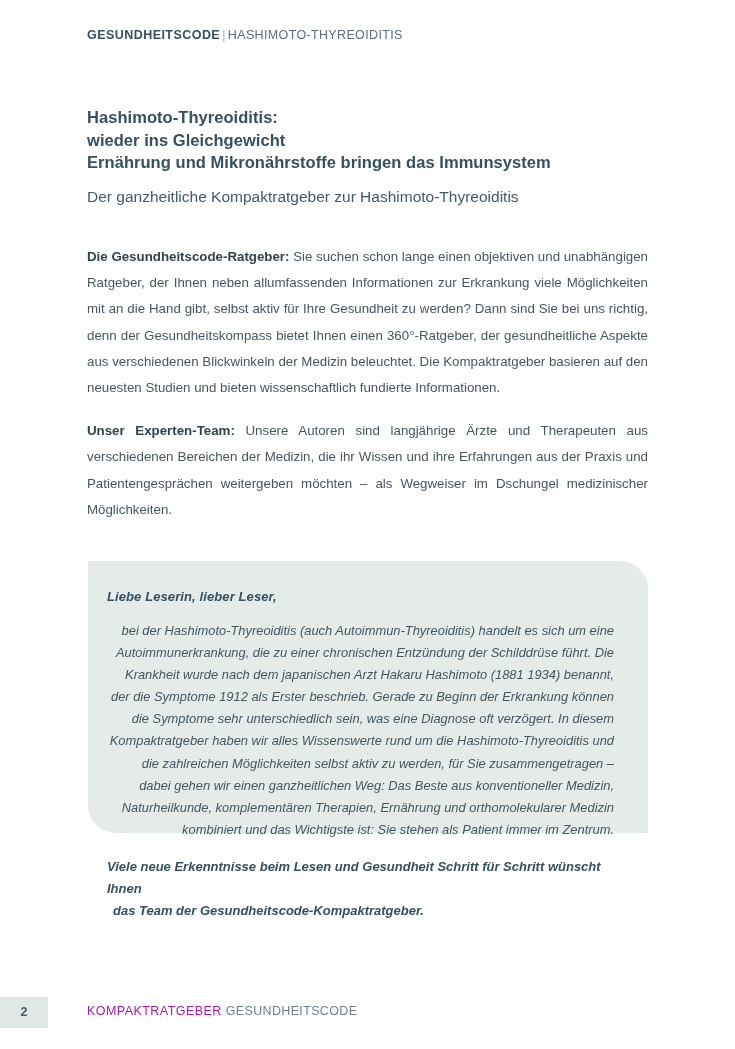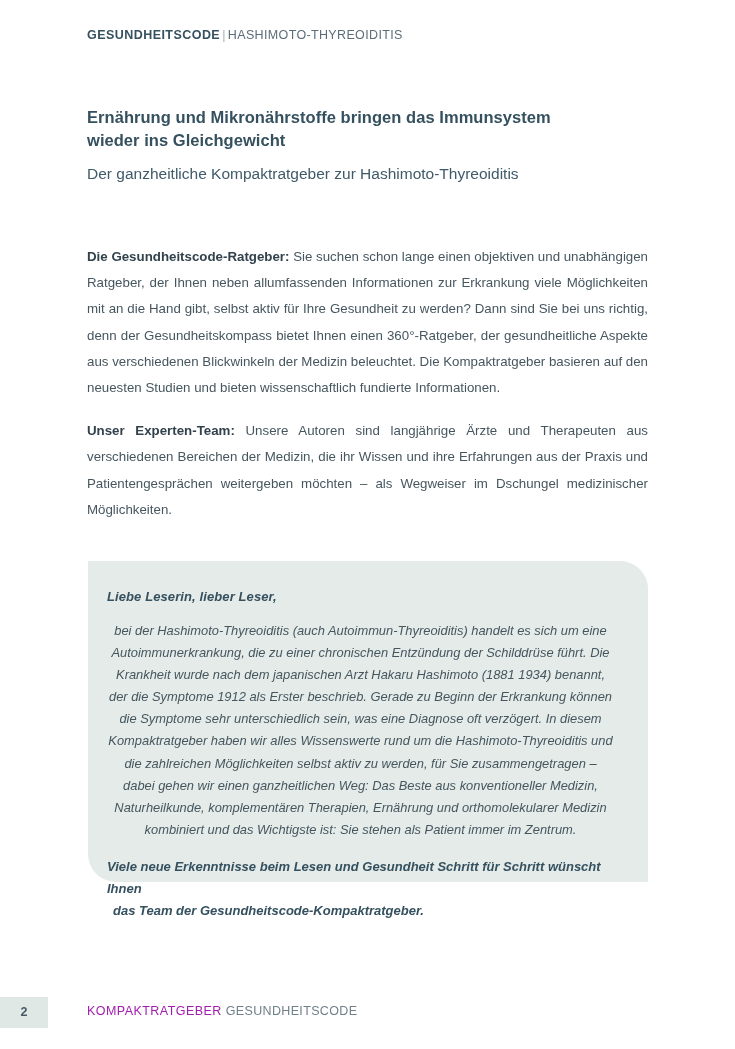--- a/index.html
+++ b/index.html
@@ -96,42 +96,42 @@
     font-weight: bold;
     color: #32424c;
   }
 
   
   .letterbox {
     position: absolute;
     left: 88px;
     top: 561px;
     width: 560px;
-    height: 321px;
+    height: 272px;
     background: #e4ebe8;
     border-radius: 0 28px 0 28px;
     box-sizing: border-box;
     padding: 26px 34px 22px 19px;
   }
   .letterbox .greeting {
     font-size: 13px;
     font-style: italic;
     font-weight: bold;
     color: #35505f;
     line-height: 19px;
     margin: 0 0 14px 0;
     letter-spacing: 0.1px;
   }
   .letterbox p.lb {
     margin: 0 0 15px 0;
     font-size: 12.9px;
     font-style: italic;
     line-height: 22.1px;
     color: #46565f;
-    text-align: center;
+    text-align: right;
   }
   .letterbox p.closing {
     margin: 0;
     font-size: 13px;
     font-style: italic;
     font-weight: bold;
     color: #35505f;
     line-height: 22.1px;
   }
   .letterbox p.closing .indent {
@@ -182,22 +182,23 @@
 </head>
 <body>
 
 <div class="page">
 
   <div class="runhead">
     <span class="brand">GESUNDHEITSCODE</span><span class="sep">|</span><span class="topic">HASHIMOTO-THYREOIDITIS</span>
   </div>
 
   <div class="title-block">
+    <div class="title-line">Hashimoto-Thyreoiditis:</div>
+    <div class="title-line">wieder ins Gleichgewicht</div>
     <div class="title-line">Ernährung und Mikronährstoffe bringen das Immunsystem</div>
-    <div class="title-line">wieder ins Gleichgewicht</div>
     <div class="subtitle">Der ganzheitliche Kompaktratgeber zur Hashimoto-Thyreoiditis</div>
   </div>
 
   <div class="body-copy">
     <p><b>Die Gesundheitscode-Ratgeber:</b><span> Sie suchen schon lange einen objektiven und unabhängigen Ratgeber, der Ihnen neben allumfassenden Informationen zur Erkrankung viele Möglichkeiten mit an die Hand gibt, selbst aktiv für Ihre Gesundheit zu werden? Dann sind Sie bei uns richtig, denn der Gesundheitskompass bietet Ihnen einen 360°-Ratgeber, der gesundheitliche Aspekte aus verschiedenen Blickwinkeln der Medizin beleuchtet. Die Kompaktratgeber basieren auf den neuesten Studien und bieten wissenschaftlich fundierte Informationen.</span></p>
     <p><b>Unser Experten-Team:</b><span> Unsere Autoren sind langjährige Ärzte und Therapeuten aus verschiedenen Bereichen der Medizin, die ihr Wissen und ihre Erfahrungen aus der Praxis und Patientengesprächen weitergeben möchten – als Wegweiser im Dschungel medizinischer Möglichkeiten.</span></p>
   </div>
 
   <div class="letterbox">
     <p class="greeting">Liebe Leserin, lieber Leser,</p>

